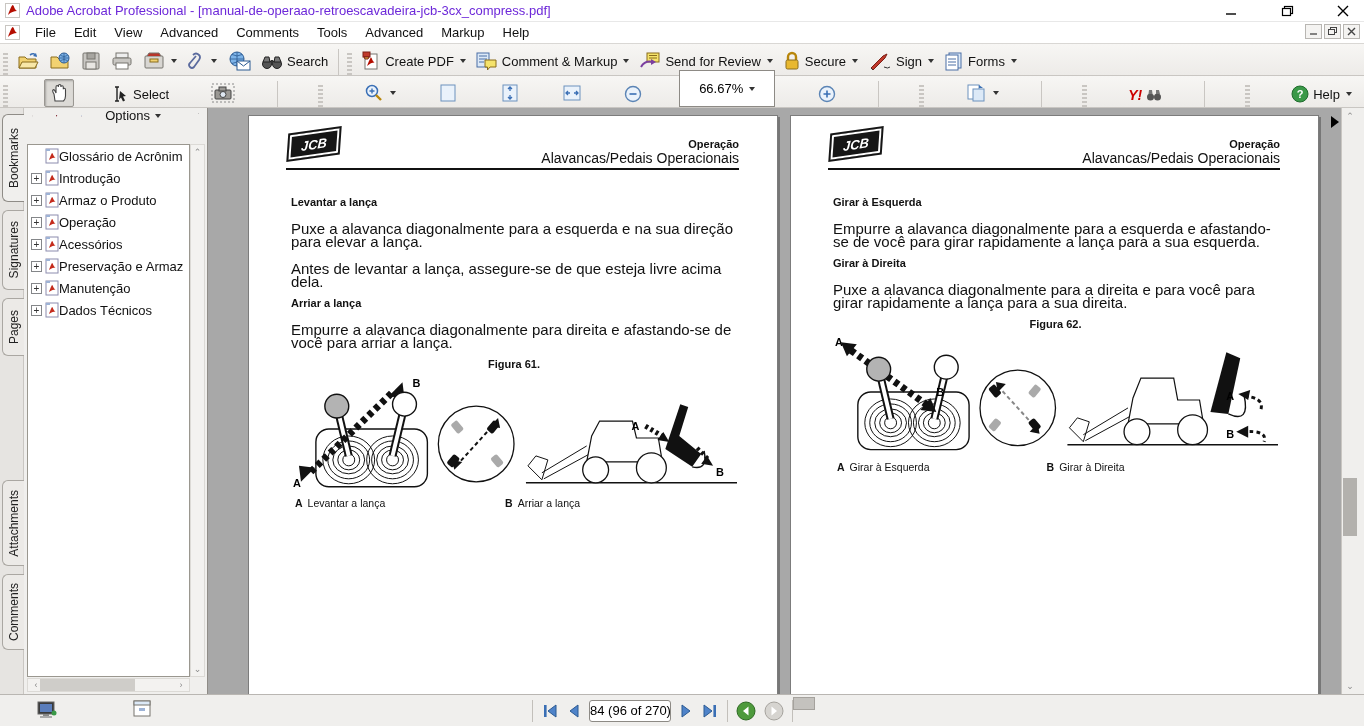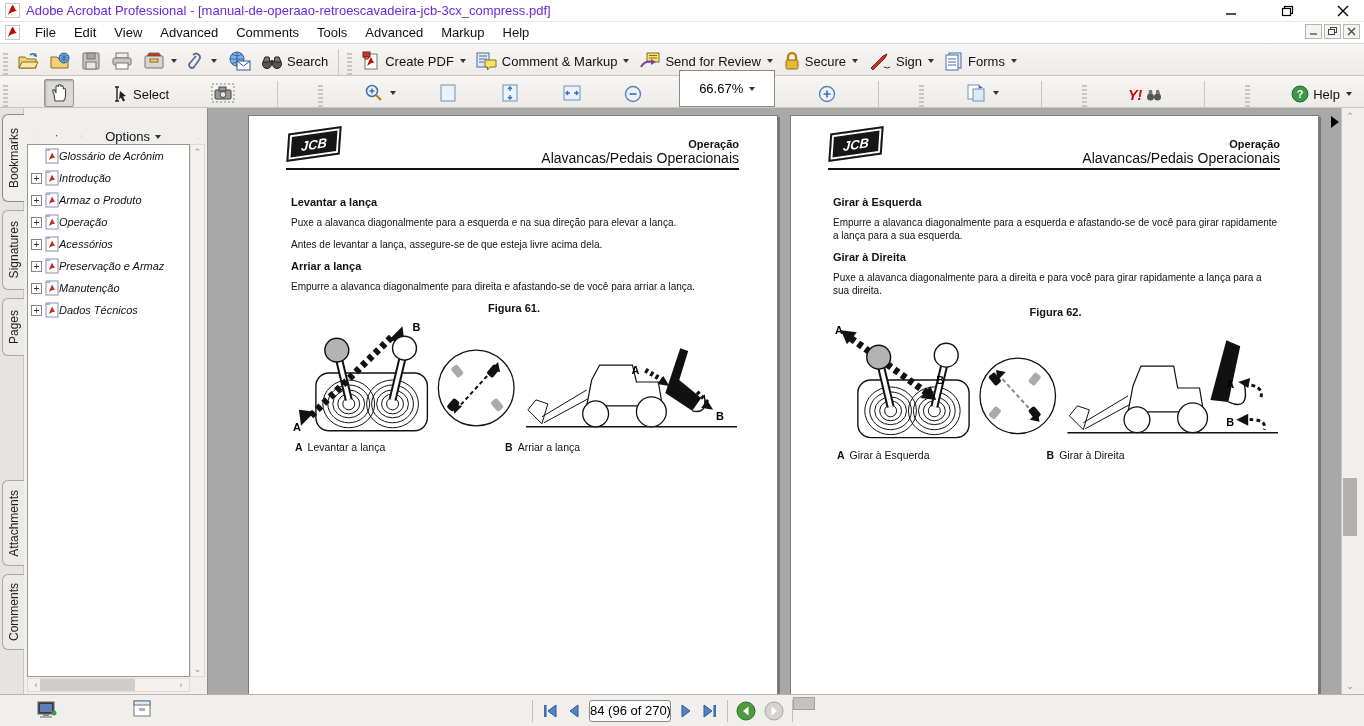--- a/index.html
+++ b/index.html
@@ -37,45 +37,45 @@
   #main { position:absolute; top:108px; left:0; right:0; bottom:32px; background:#a8a8a8; }
 
   
   #tabstrip { position:absolute; left:0; top:0; bottom:0; width:24px; background:#e6e4e1; border-right:1px solid #c9c6c2; }
   .vtab { position:absolute; left:2px; width:22px; background:#eceae7; border:1px solid #aaa7a2; border-right:none; border-radius:6px 0 0 6px; display:flex; align-items:center; justify-content:center; }
   .vtab span { writing-mode:vertical-rl; transform:rotate(180deg); font-size:12px; color:#222; }
   .vtab.active { background:#f0efed; border-color:#8f8c87; }
 
   
   #panel { position:absolute; left:24px; top:0; bottom:0; width:184px; background:#f0efed; border-right:1px solid #8f8c87; }
-  #panel-header { height:36px; display:flex; align-items:flex-end; gap:23px; padding:0 8px; }
+  #panel-header { height:36px; display:flex; align-items:flex-start; gap:23px; padding:0 8px; }
   #panel-header .opt { display:flex; align-items:center; gap:3px; font-size:13px; }
   #panel-list { position:absolute; top:36px; left:3px; right:17px; bottom:17px; background:#ffffff; border:1px solid #9a978f; overflow:hidden; }
   .bm-row { display:flex; align-items:center; height:22px; padding-left:3px; white-space:nowrap; }
   .bm-plus { width:11px; height:11px; border:1px solid #848689; background:#fff; font-size:10px; line-height:9px; text-align:center; color:#333; margin-right:3px; flex:0 0 11px; }
-  .bm-label { font-size:11px; overflow:hidden;font-style:italic; }
+  .bm-label { font-size:13px; overflow:hidden; }
   .pscroll-v { position:absolute; top:36px; right:2px; width:15px; bottom:17px; background:#f3f2f0; border:1px solid #dcdad6; }
   .pscroll-h { position:absolute; left:3px; right:17px; bottom:2px; height:14px; background:#f3f2f0; border:1px solid #dcdad6; }
   .pscroll-h .thumb { position:absolute; left:12px; top:0px; width:95px; height:12px; background:#cfcdc9; }
   .sarrow { position:absolute; font-size:9px; color:#8a8a8a; width:100%; text-align:center; }
 
   
   #docarea { position:absolute; left:208px; top:0; right:23px; bottom:0; overflow:hidden; }
   .pdfpage { position:absolute; top:7px; background:#fff; border:1px solid #7c7c7c; box-shadow:2px 2px 0 rgba(60,60,60,.45); height:760px; }
   #page-left { left:40px; width:530px; }
   #page-right { left:582px; width:529px; }
 
   .pg-header-right { position:absolute; top:22px; right:38px; text-align:right; }
   .pg-header-right .t1 { font-size:11px; font-weight:bold; }
   .pg-header-right .t2 { font-size:14px; }
   .pg-rule { position:absolute; top:52px; left:37px; right:38px; border-bottom:2px solid #111; }
   .jcb-logo { position:absolute; top:16px; left:40px; width:50px; height:24px; background:#161616; border:2px solid #fff; outline:2px solid #161616; color:#fff; font-weight:bold; font-style:italic; font-size:13px; display:flex; align-items:center; justify-content:center; transform:rotate(-8deg) skewX(-12deg); }
   .pg-body { position:absolute; top:80px; left:42px; right:40px; }
   .pg-body h3 { font-size:11px; font-weight:bold; margin:0 0 8px; }
-  .pg-body p { font-size:10px; line-height:13px; margin:3px 0 9px; }
+  .pg-body p { font-size:15px; line-height:13px; margin:14px 0 9px; }
   .fig-caption { text-align:center; font-size:11px; font-weight:bold; margin:2px 0 4px; }
   .fig-wrap { width:100%; }
   .fig-labels { position:relative; height:16px; font-size:10.5px; }
   .fig-labels .la { position:absolute; left:4px; }
   .fig-labels .lb { position:absolute; left:48%; }
   .fig-labels b { font-size:10.5px; margin-right:5px; }
 
   
   #vscroll { position:absolute; top:0; right:6px; width:17px; bottom:0; background:#f0efed; border-left:1px solid #c9c6c2; }
   #vscroll .thumb { position:absolute; top:370px; left:1px; width:14px; height:58px; background:#b3b1ad; }

